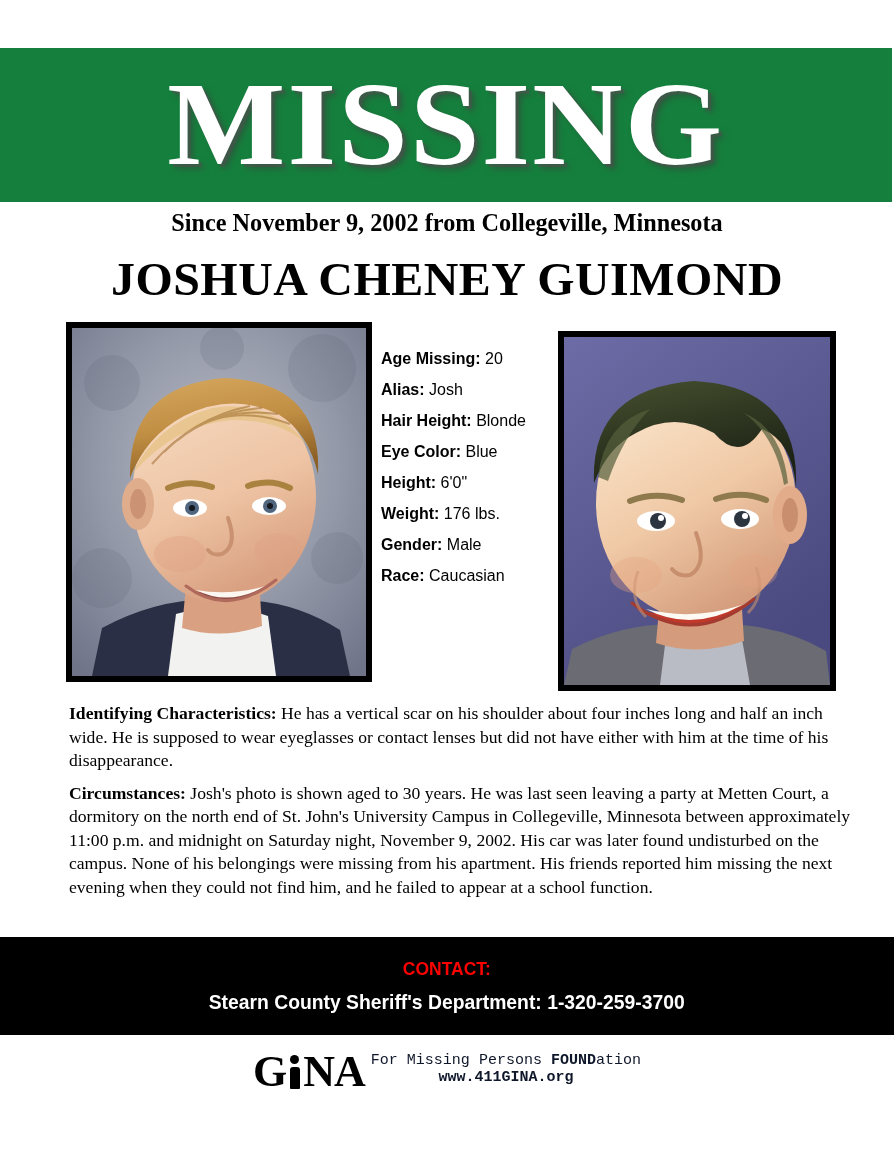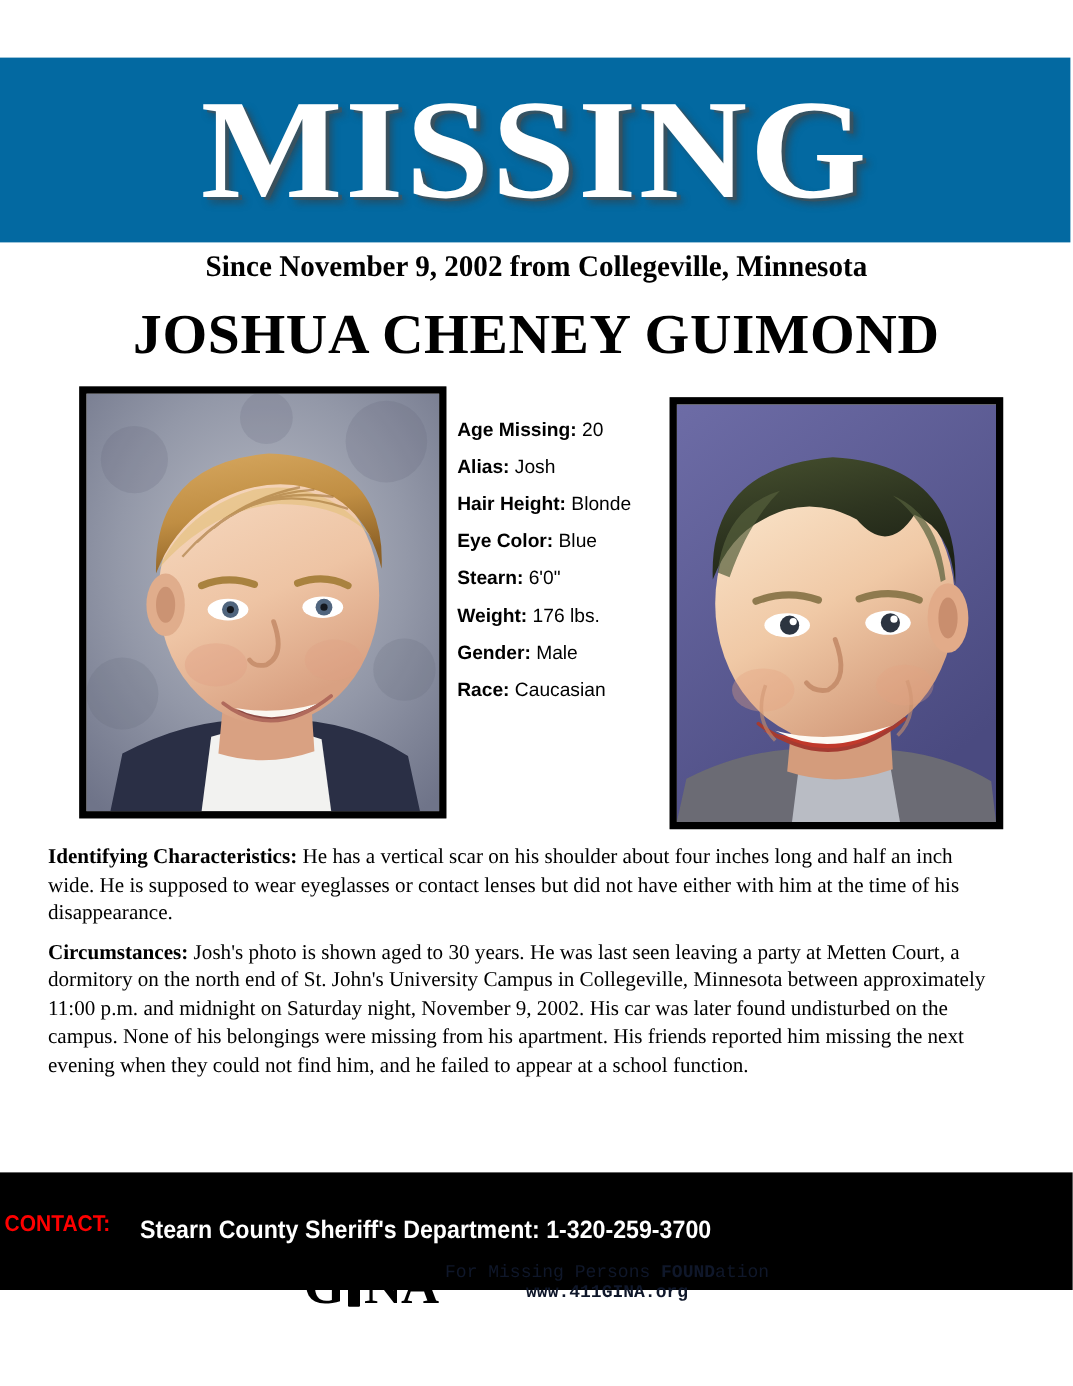--- a/index.html
+++ b/index.html
@@ -16,21 +16,21 @@
     -webkit-font-smoothing: antialiased;
   }
 
   
   .missing-banner {
     position: absolute;
     left: 0;
     top: 48px;
     width: 892px;
     height: 154px;
-    background: #0369a1;
+    background: #15803d;
     display: flex;
     align-items: center;
     justify-content: center;
   }
   .missing-word {
     font-family: "Liberation Serif", "DejaVu Serif", serif;
     font-weight: bold;
     font-size: 118px;
     line-height: 1;
     letter-spacing: 2px;
@@ -110,21 +110,21 @@
   }
   .detail-label {
     font-weight: bold;
   }
   .detail-label.accent { color: #cc0000; }
   .detail-value { font-weight: normal; }
 
   
   .narrative {
     position: absolute;
-    left: 40px;
+    left: 69px;
     top: 702px;
     width: 784px;
     font-family: "Liberation Serif", serif;
     font-size: 17.6px;
     line-height: 23.5px;
     color: #000000;
     text-align: left;
   }
   .narrative p {
     margin: 0 0 9px 0;
@@ -135,23 +135,23 @@
 
   
   .contact-bar {
     position: absolute;
     left: 0;
     top: 937px;
     width: 894px;
     height: 98px;
     background: #000000;
     display: flex;
-    flex-direction: row;
+    flex-direction: column;
     align-items: center;
-    margin-top: 40px;
+    justify-content: center;
   }
   .contact-heading {
     font-family: "Liberation Sans", sans-serif;
     font-weight: bold;
     font-size: 19px;
     color: #ff0000;
     transform: scaleX(0.92);
     margin-bottom: 10px;
     white-space: nowrap;
   }
@@ -378,21 +378,21 @@
   </div>
   <div class="detail-row">
     <span class="detail-label">Hair Height:</span>
     <span class="detail-value">Blonde</span>
   </div>
   <div class="detail-row">
     <span class="detail-label">Eye Color:</span>
     <span class="detail-value">Blue</span>
   </div>
   <div class="detail-row">
-    <span class="detail-label">Stearn:</span>
+    <span class="detail-label">Height:</span>
     <span class="detail-value">6'0"</span>
   </div>
   <div class="detail-row">
     <span class="detail-label">Weight:</span>
     <span class="detail-value">176 lbs.</span>
   </div>
   <div class="detail-row">
     <span class="detail-label">Gender:</span>
     <span class="detail-value">Male</span>
   </div>

